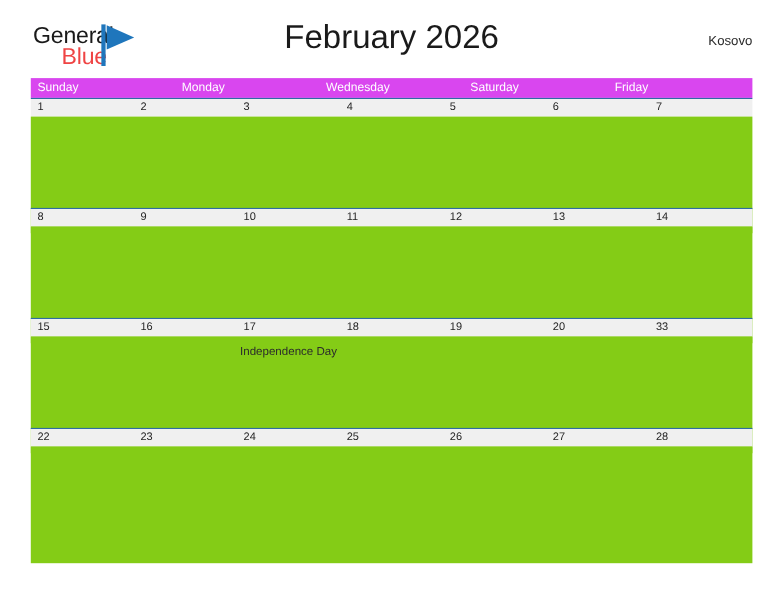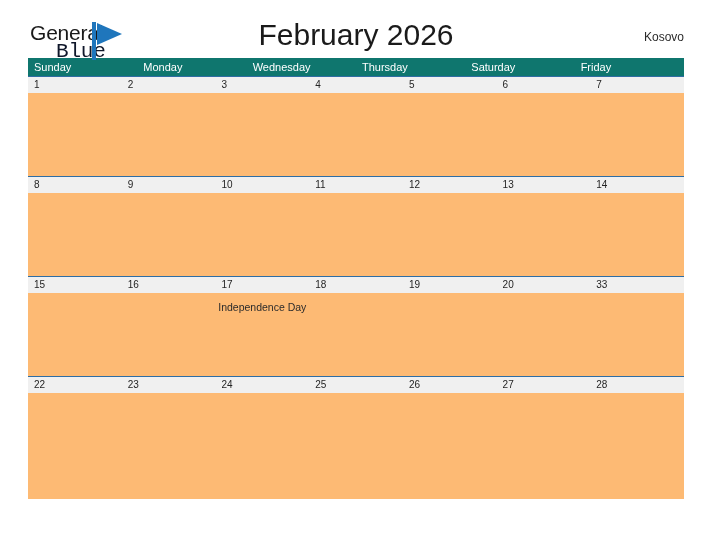--- a/index.html
+++ b/index.html
@@ -44,22 +44,22 @@
     color: #1a1a1a;
     font-family: "Liberation Sans", sans-serif;
     line-height: 22px;
   }
   .logo-blue {
     position: absolute;
     left: 26px;
     top: 19px;
     font-size: 21px;
     letter-spacing: -0.2px;
-    color: #0f172a;
-    font-family: Liberation Mono, monospace;
+    color: #ef4444;
+    font-family: Liberation Sans, sans-serif;
     line-height: 22px;
   }
   .logo-mark {
     position: absolute;
     left: 62px;
     top: 0px;
     width: 40px;
     height: 40px;
   }
 
@@ -87,22 +87,23 @@
   }
 
   
   .calendar {
     margin: 0 28px;
     width: 656px;
   }
 
   .weekday-row {
     display: flex;
-    background: #0f766e;
+    background: #d946ef;
     height: 18px;
+    margin-top: 13px;
   }
   .weekday {
     flex: 1 1 0;
     color: #ffffff;
     font-size: 11px;
     line-height: 18px;
     padding-left: 6px;
     box-sizing: border-box;
     font-family: "Liberation Sans", sans-serif;
     white-space: nowrap;
@@ -129,21 +130,21 @@
     line-height: 16px;
     color: #242424;
     padding-left: 6px;
     box-sizing: border-box;
     font-family: "Liberation Sans", sans-serif;
   }
 
   .event-band {
     display: flex;
     height: 106px;
-    background: #fdba74;
+    background: #84cc16;
   }
   .event-cell {
     flex: 1 1 0;
     box-sizing: border-box;
     padding-top: 4px;
     text-align: center;
   }
   .event-text {
     font-size: 10.5px;
     line-height: 13px;
@@ -174,21 +175,20 @@
     <div class="cal-region">Kosovo</div>
 
   </div>
 
   <div class="calendar">
 
     <div class="weekday-row">
       <div class="weekday">Sunday</div>
       <div class="weekday">Monday</div>
       <div class="weekday">Wednesday</div>
-      <div class="weekday">Thursday</div>
       <div class="weekday">Saturday</div>
       <div class="weekday">Friday</div>
     </div>
 
     <div class="week">
       <div class="daynum-band">
         <div class="daynum">1</div>
         <div class="daynum">2</div>
         <div class="daynum">3</div>
         <div class="daynum">4</div>

